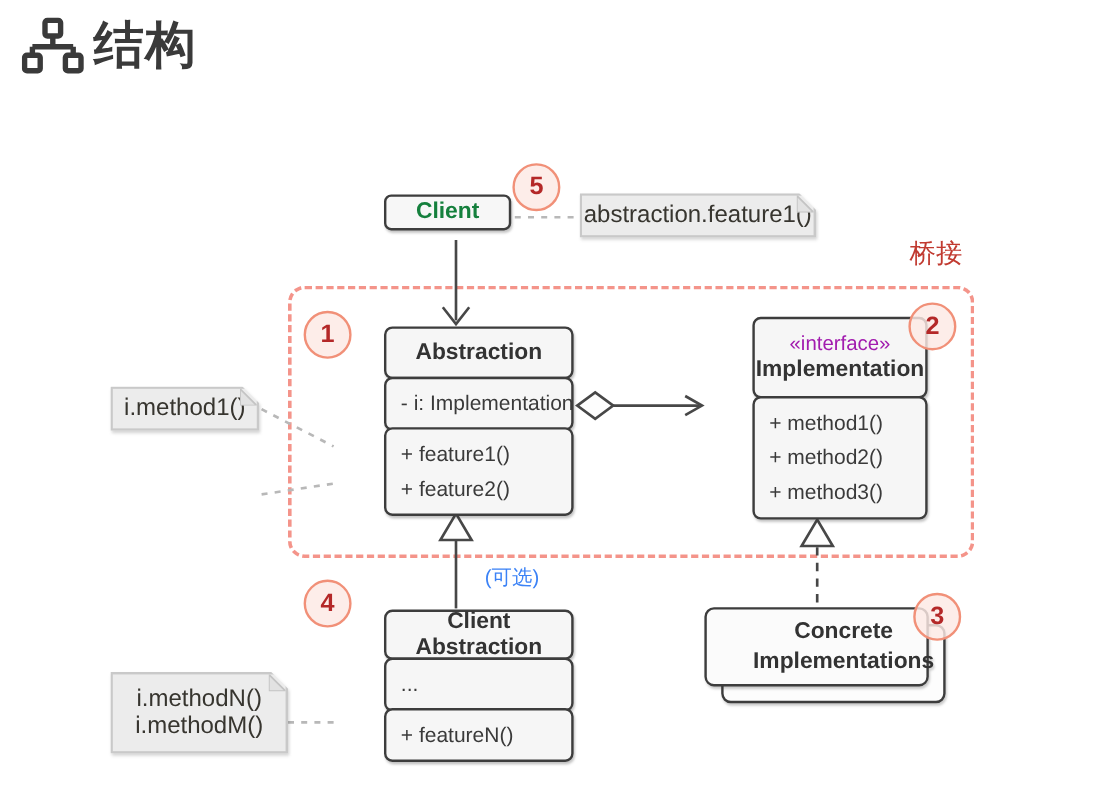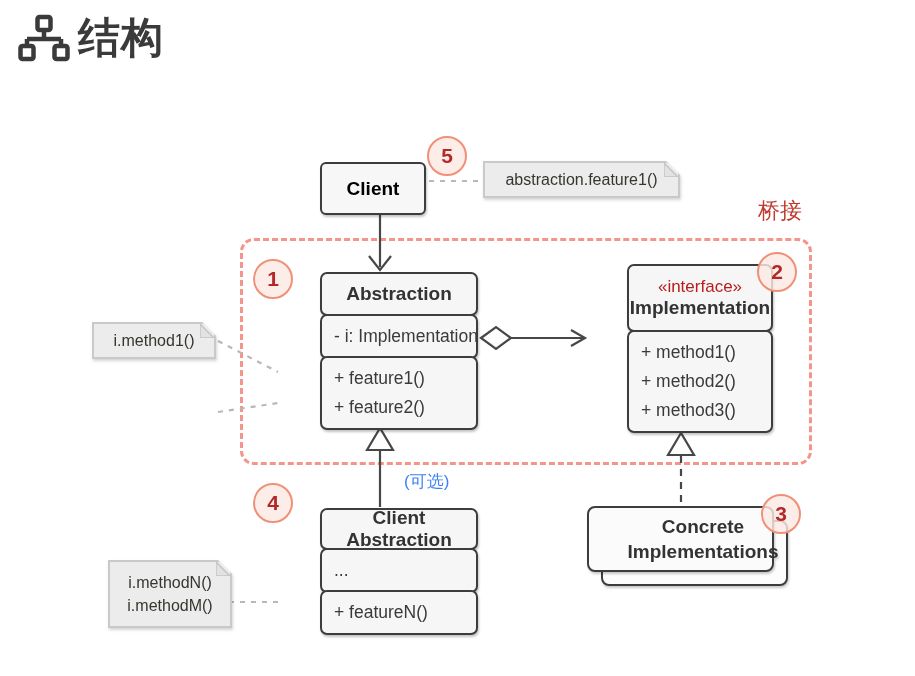--- a/index.html
+++ b/index.html
@@ -23,56 +23,56 @@
   svg.wires .dash-dark { stroke-dasharray: 7 6; }
   svg.wires .hollow { fill: #fdfdfd; }
   svg.wires .nofill { fill: none; }
 
   
   .uml-class { position: absolute; z-index: 3; filter: drop-shadow(1.5px 2px 1px rgba(40,40,40,0.28)); padding-left: 40px; }
   .sec { background: #f6f6f6; border: 2.5px solid #3d3d3d; border-radius: 7px; margin-top: -2.5px; }
   .sec:first-child { margin-top: 0; }
   .sec-title { display: flex; flex-direction: column; justify-content: center; text-align: center;
     font-weight: bold; font-size: 19px; color: #333; }
-  .stereotype { font-weight: normal; font-size: 17px; color: #b91c1c; text-align: center; }
+  .stereotype { font-weight: normal; font-size: 17px; color: #a21caf; text-align: center; }
   .sec-members { font-size: 17.5px; color: #3a3a3a; padding: 6px 12px; line-height: 29px; }
   .sec-members span { display: block; white-space: nowrap; }
 
-  .client-box { position: absolute; left: 320px; top: 162px; width: 106px; height: 53px; z-index: 3;
+  .client-box { position: absolute; left: 320px; top: 162px; width: 106px; height: 30px; z-index: 3;
     background: #f7f7f7; border: 2.5px solid #3d3d3d; border-radius: 6px;
     display: flex; align-items: center; justify-content: center;
-    font-weight: bold; font-size: 19px; color: #000000;
+    font-weight: bold; font-size: 19px; color: #15803d;
     filter: drop-shadow(1.5px 2px 1px rgba(40,40,40,0.28)); }
 
   .abstraction-box { left: 280px; top: 272px; width: 198px; }
   .implementation-box { left: 587px; top: 264px; width: 186px; }
   .refined-box { left: 280px; top: 508px; width: 198px; }
 
   .concrete-back { position: absolute; left: 601px; top: 520px; width: 187px; height: 66px; z-index: 2;
     background: #fdfdfd; border: 2.5px solid #3d3d3d; border-radius: 8px;
     filter: drop-shadow(1.5px 2px 1px rgba(40,40,40,0.25)); }
   .concrete-front { position: absolute; left: 587px; top: 506px; width: 187px; height: 66px; z-index: 3;
     background: #fbfbfb; border: 2.5px solid #3d3d3d; border-radius: 8px;
     display: flex; flex-direction: column; align-items: center; justify-content: center;
     font-weight: bold; font-size: 19px; line-height: 25px; color: #333;
     filter: drop-shadow(1.5px 2px 1px rgba(40,40,40,0.25)); padding-left: 45px; }
 
   
   .note-wrap { position: absolute; z-index: 3; filter: drop-shadow(1px 2px 1.5px rgba(60,60,60,0.22)); }
   .note { position: relative; width: 100%; height: 100%; background: #ececec; border: 2px solid #c9c9c9;
     clip-path: polygon(0 0, calc(100% - 14px) 0, 100% 14px, 100% 100%, 0 100%);
     display: flex; flex-direction: column; justify-content: center; align-items: center;
-    font-size: 16px; color: #37352f; line-height: 23px; }
+    font-size: 20px; color: #37352f; line-height: 23px; }
   .note span { display: block; white-space: nowrap; }
   .note-fold { position: absolute; top: 0; right: 0; z-index: 4; }
 
   .note-client { left: 483px; top: 161px; width: 197px; height: 37px; }
   .note-m1 { left: 92px; top: 322px; width: 124px; height: 37px; }
   .note-m23 { left: 92px; top: 403px; width: 124px; height: 62px; }
-  .note-mnm { left: 92px; top: 560px; width: 124px; height: 68px; margin-left: 16px; }
+  .note-mnm { left: 92px; top: 560px; width: 148px; height: 68px; }
 
   
   .badge { position: absolute; z-index: 5; width: 40px; height: 40px; border-radius: 50%;
     border: 2.5px solid #f19078; background: rgba(252,233,228,0.82);
     display: flex; align-items: center; justify-content: center;
     font-size: 21px; font-weight: bold; color: #b42828; }
 
   .optional-label { position: absolute; left: 404px; top: 470px; z-index: 3;
     font-size: 17px; color: #3b82f6; }
 </style>

